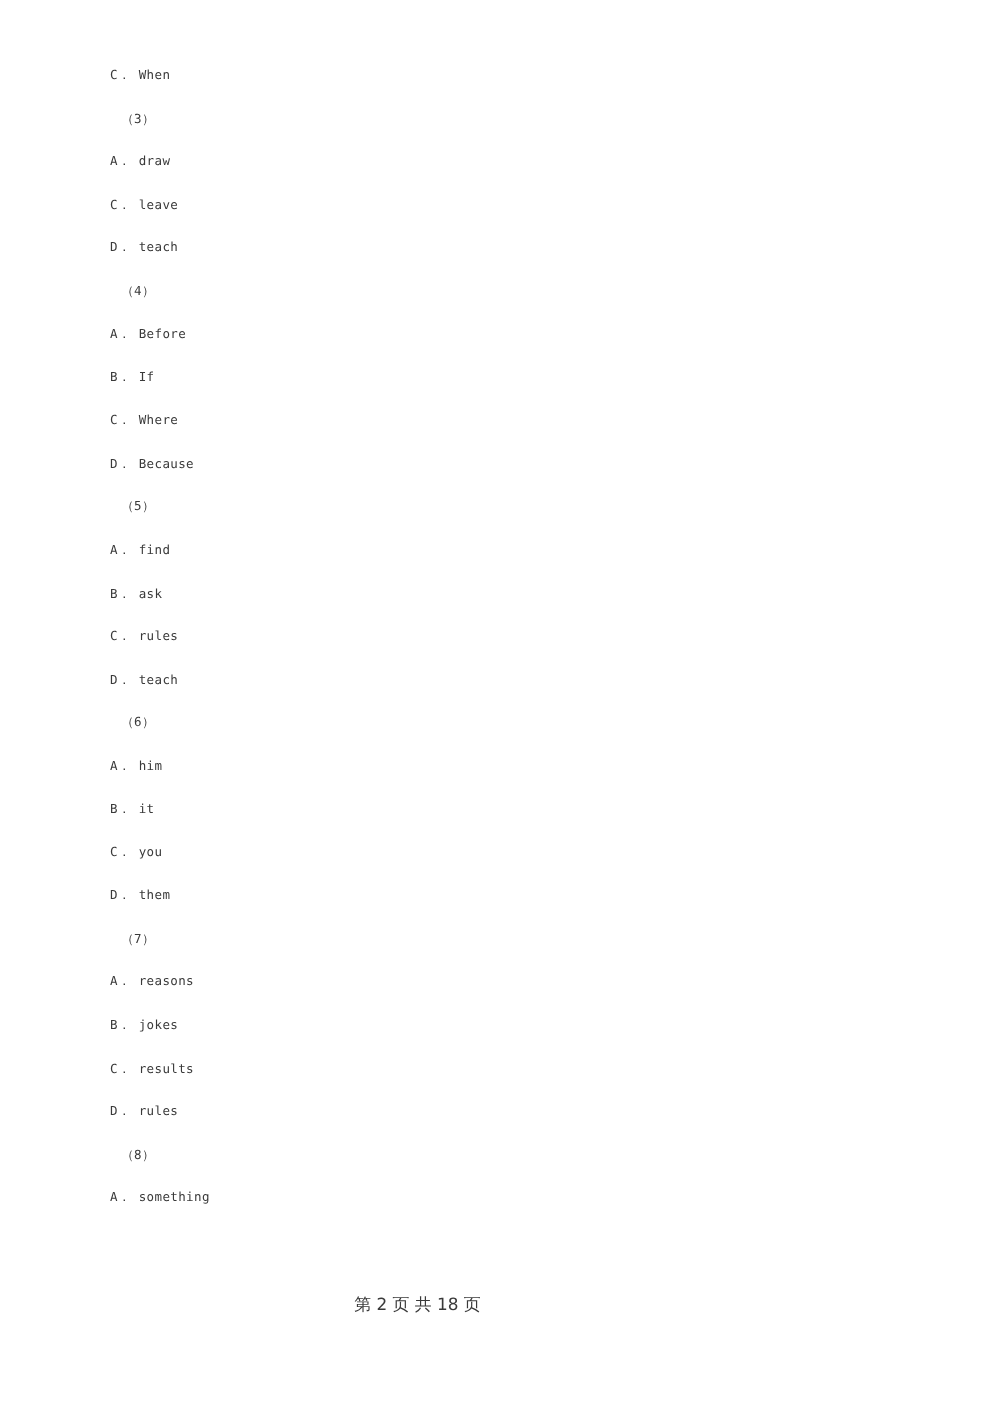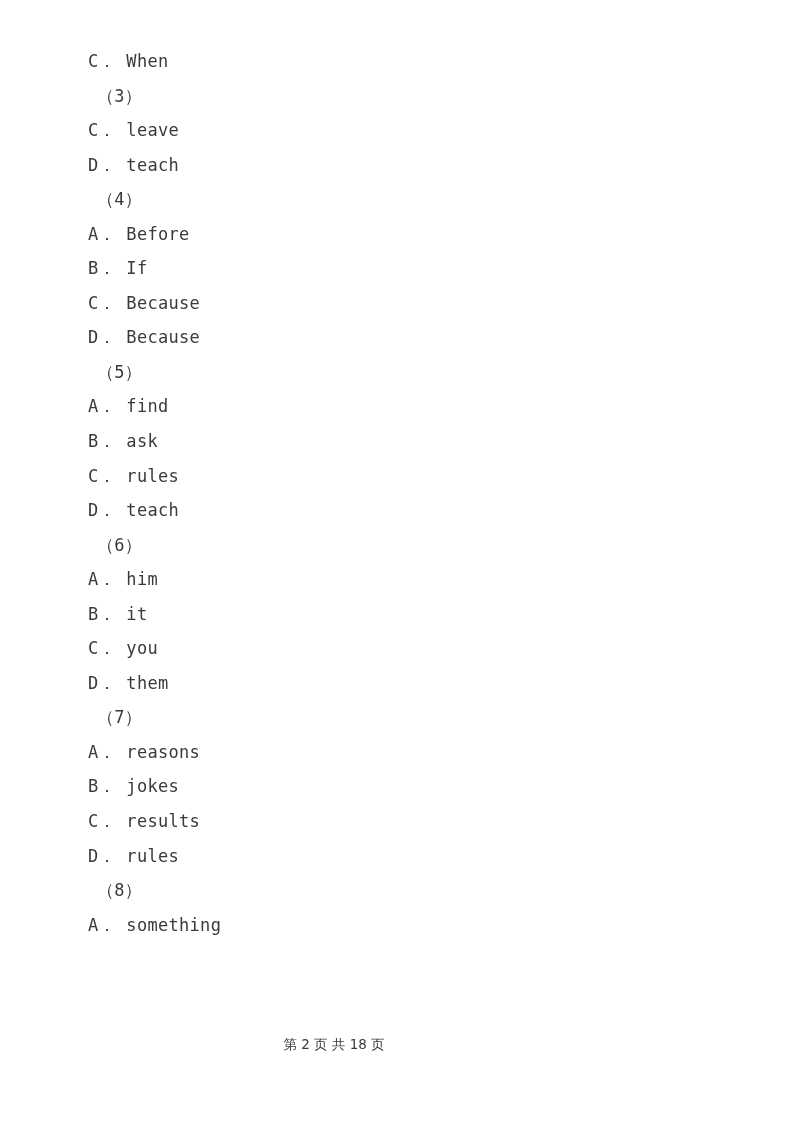--- a/index.html
+++ b/index.html
@@ -17,21 +17,21 @@
   }
   .content {
     position: absolute;
     left: 88px;
     top: 44px;
     width: 620px;
   }
   .line {
     height: 34.55px;
     line-height: 34.55px;
-    font-size: 17px;
+    font-size: 10px;
     color: #3a3a3a;
     letter-spacing: 0.3px;
     white-space: pre;
   }
   .line.option {
     padding-left: 0;
   }
   .line.qnum {
     padding-left: 9px;
   }
@@ -49,26 +49,27 @@
   }
 </style>
 </head>
 <body>
 
 <div class="page">
 
   <div class="content">
       <div class="line option">C． When</div>
       <div class="line qnum">（3）</div>
+      <div class="line option">A． draw</div>
       <div class="line option">C． leave</div>
       <div class="line option">D． teach</div>
       <div class="line qnum">（4）</div>
       <div class="line option">A． Before</div>
       <div class="line option">B． If</div>
-      <div class="line option">C． Because</div>
+      <div class="line option">C． Where</div>
       <div class="line option">D． Because</div>
       <div class="line qnum">（5）</div>
       <div class="line option">A． find</div>
       <div class="line option">B． ask</div>
       <div class="line option">C． rules</div>
       <div class="line option">D． teach</div>
       <div class="line qnum">（6）</div>
       <div class="line option">A． him</div>
       <div class="line option">B． it</div>
       <div class="line option">C． you</div>

